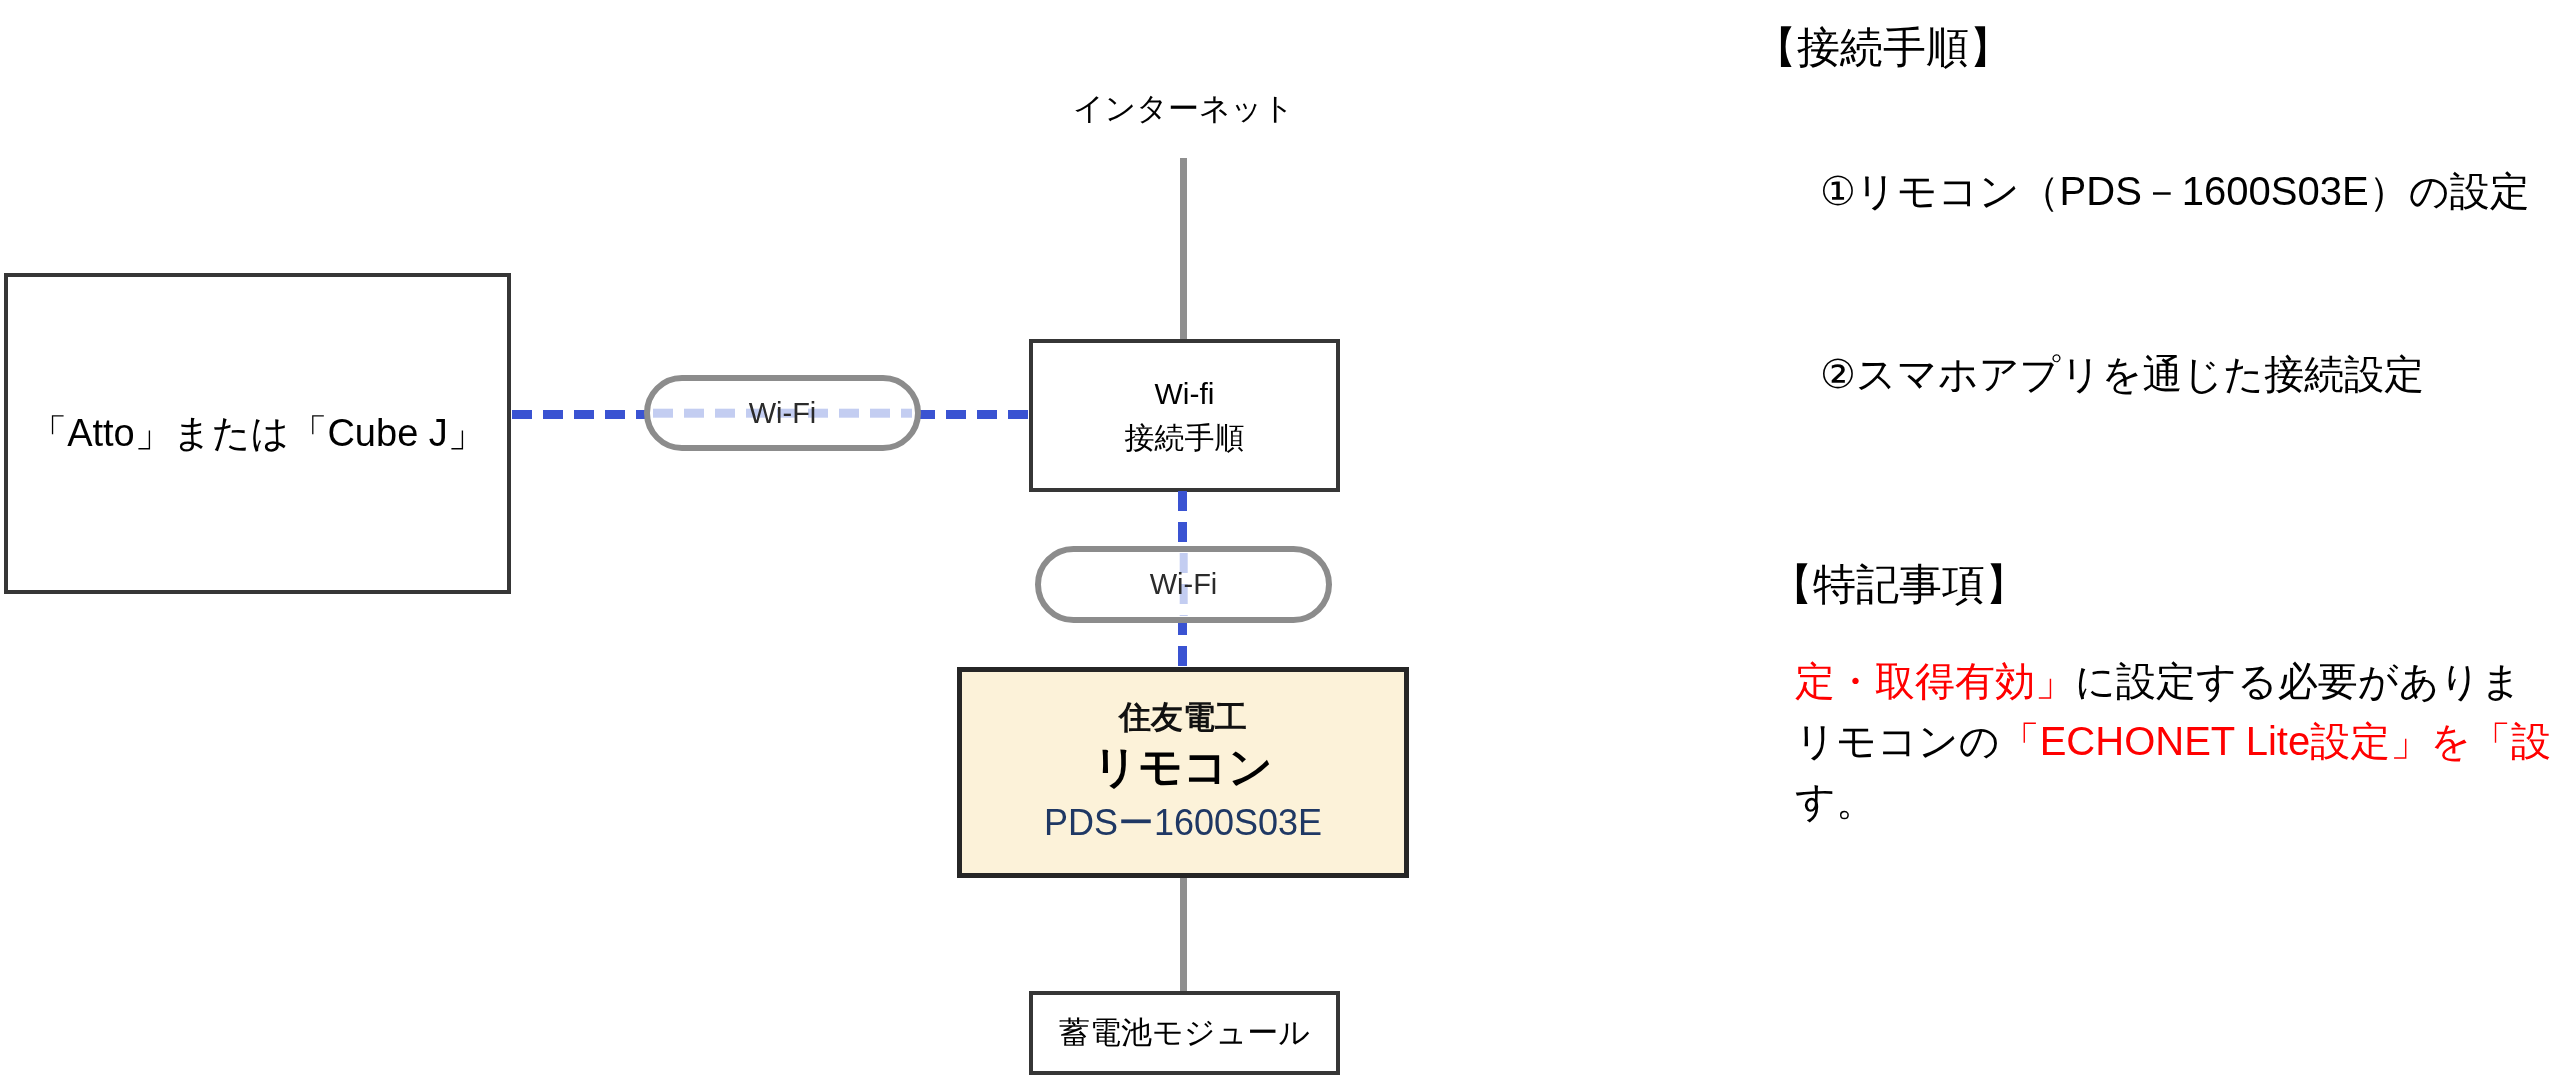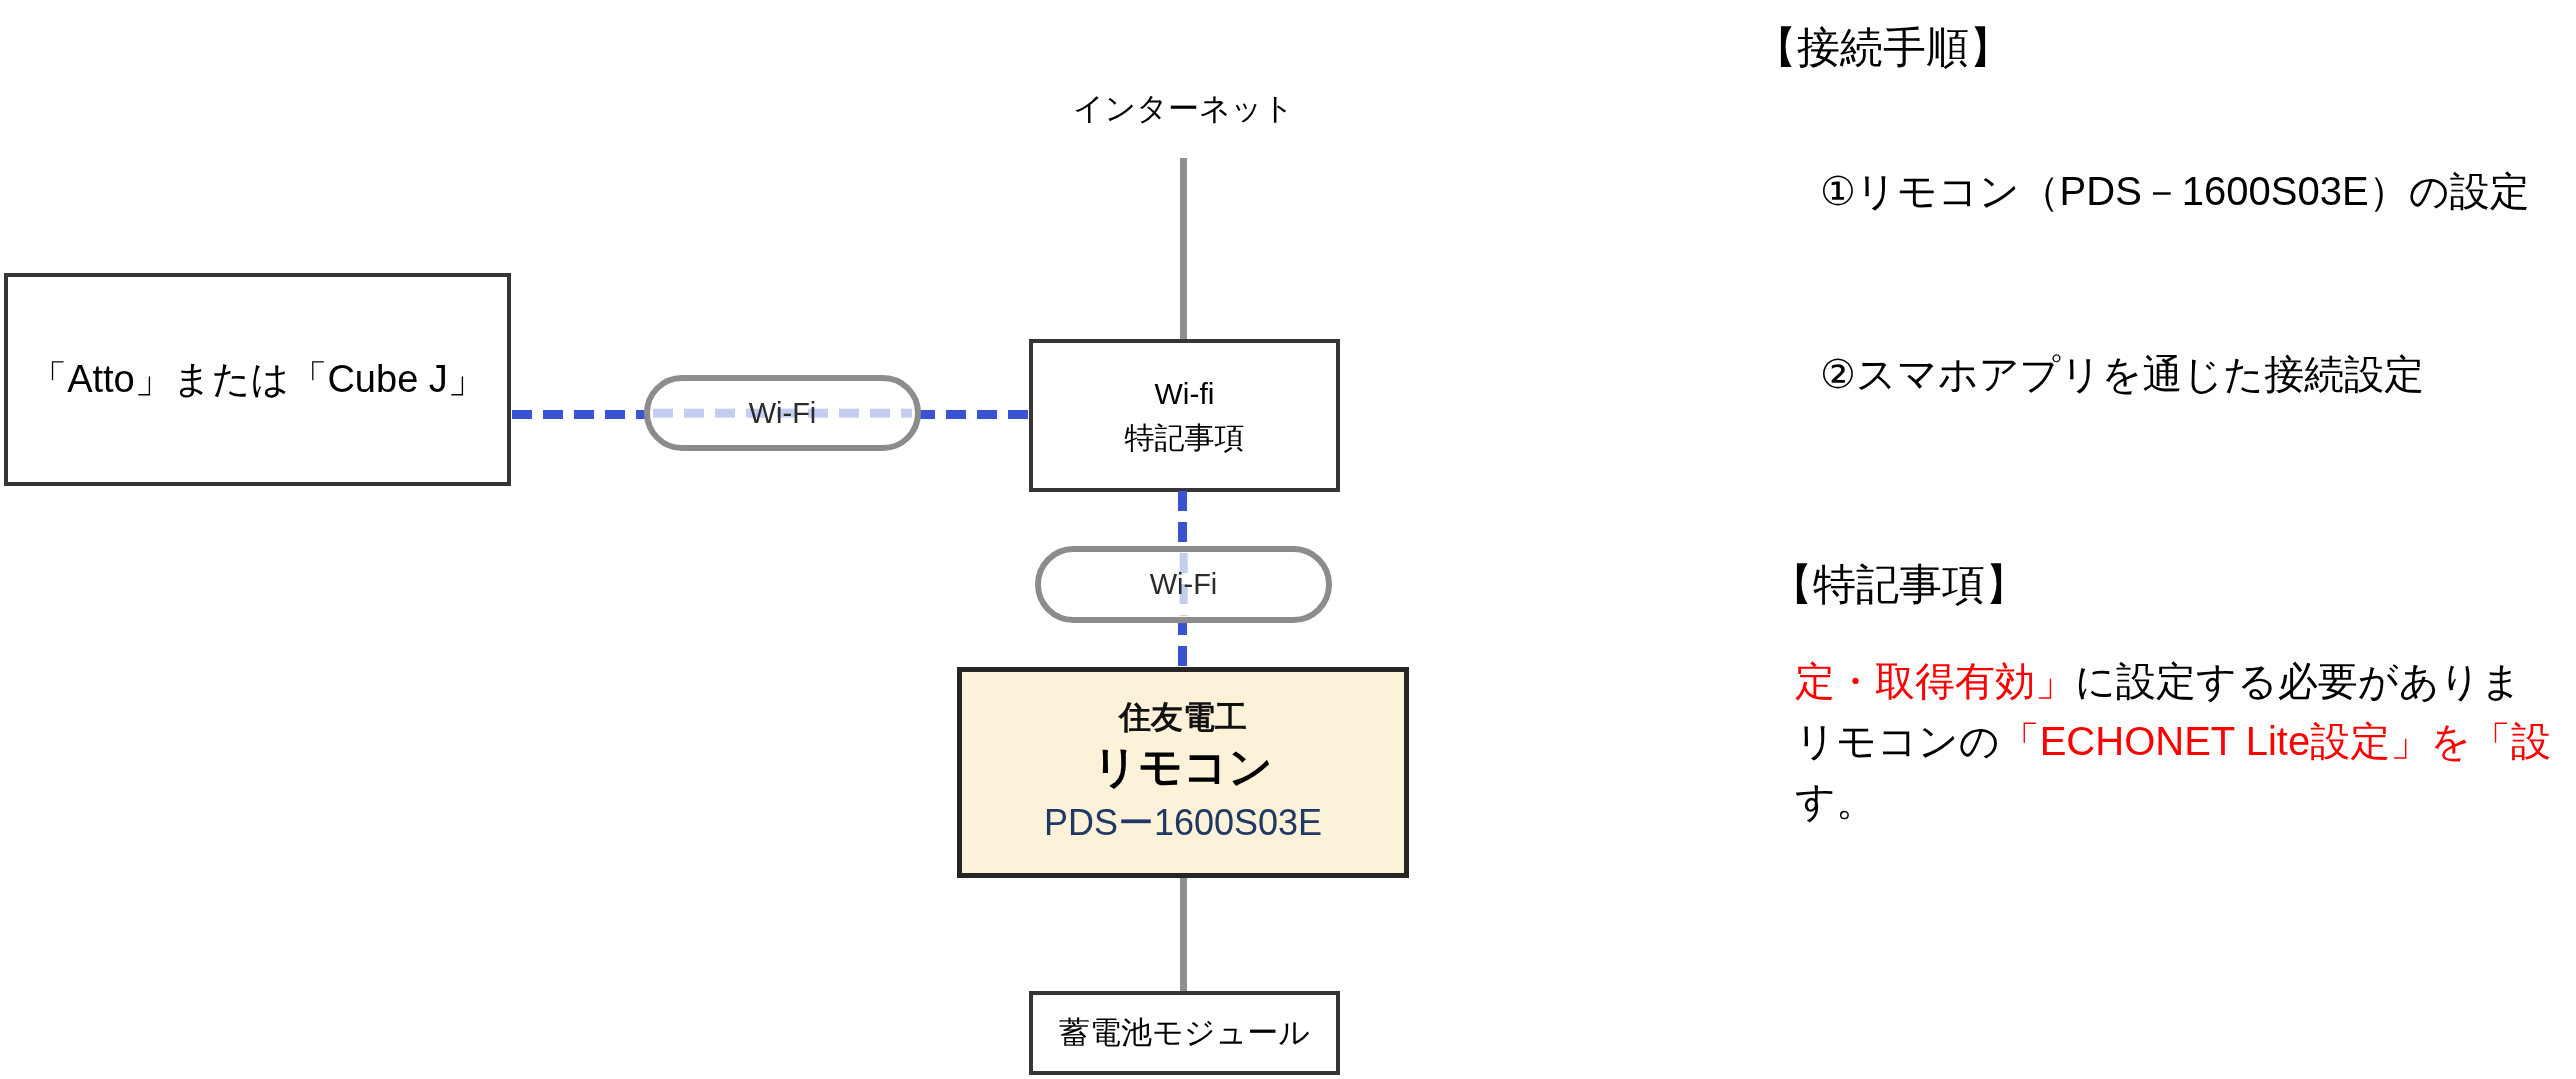--- a/index.html
+++ b/index.html
@@ -22,21 +22,21 @@
     position: absolute;
     background: #ffffff;
     border: 4.7px solid #363636;
     box-sizing: border-box;
     display: flex;
     align-items: center;
     justify-content: center;
     text-align: center;
   }
   .left-box {
-    left: 4px; top: 273px; width: 507px; height: 213px;
+    left: 4px; top: 273px; width: 507px; height: 321px;
     border-width: 4px;
     font-size: 38px;
   }
   .router-box {
     left: 1029px; top: 339px; width: 311px; height: 153px;
     flex-direction: column;
     font-size: 30px;
     line-height: 1.45;
   }
   .remote-box {
@@ -163,21 +163,21 @@
 
   <div class="dash-h-blue"></div>
 
   <div class="pill pill-1">
     <div class="pill-dash-h"></div>
     <span class="pill-label">Wi-Fi</span>
   </div>
 
   <div class="node-box router-box">
     <span>Wi-fi</span>
-    <span>特記事項</span>
+    <span>接続手順</span>
   </div>
 
   <div class="dash-v-blue"></div>
 
   <div class="pill pill-2">
     <div class="pill-dash-v"></div>
     <span class="pill-label">Wi-Fi</span>
   </div>
 
   <div class="node-box remote-box">

